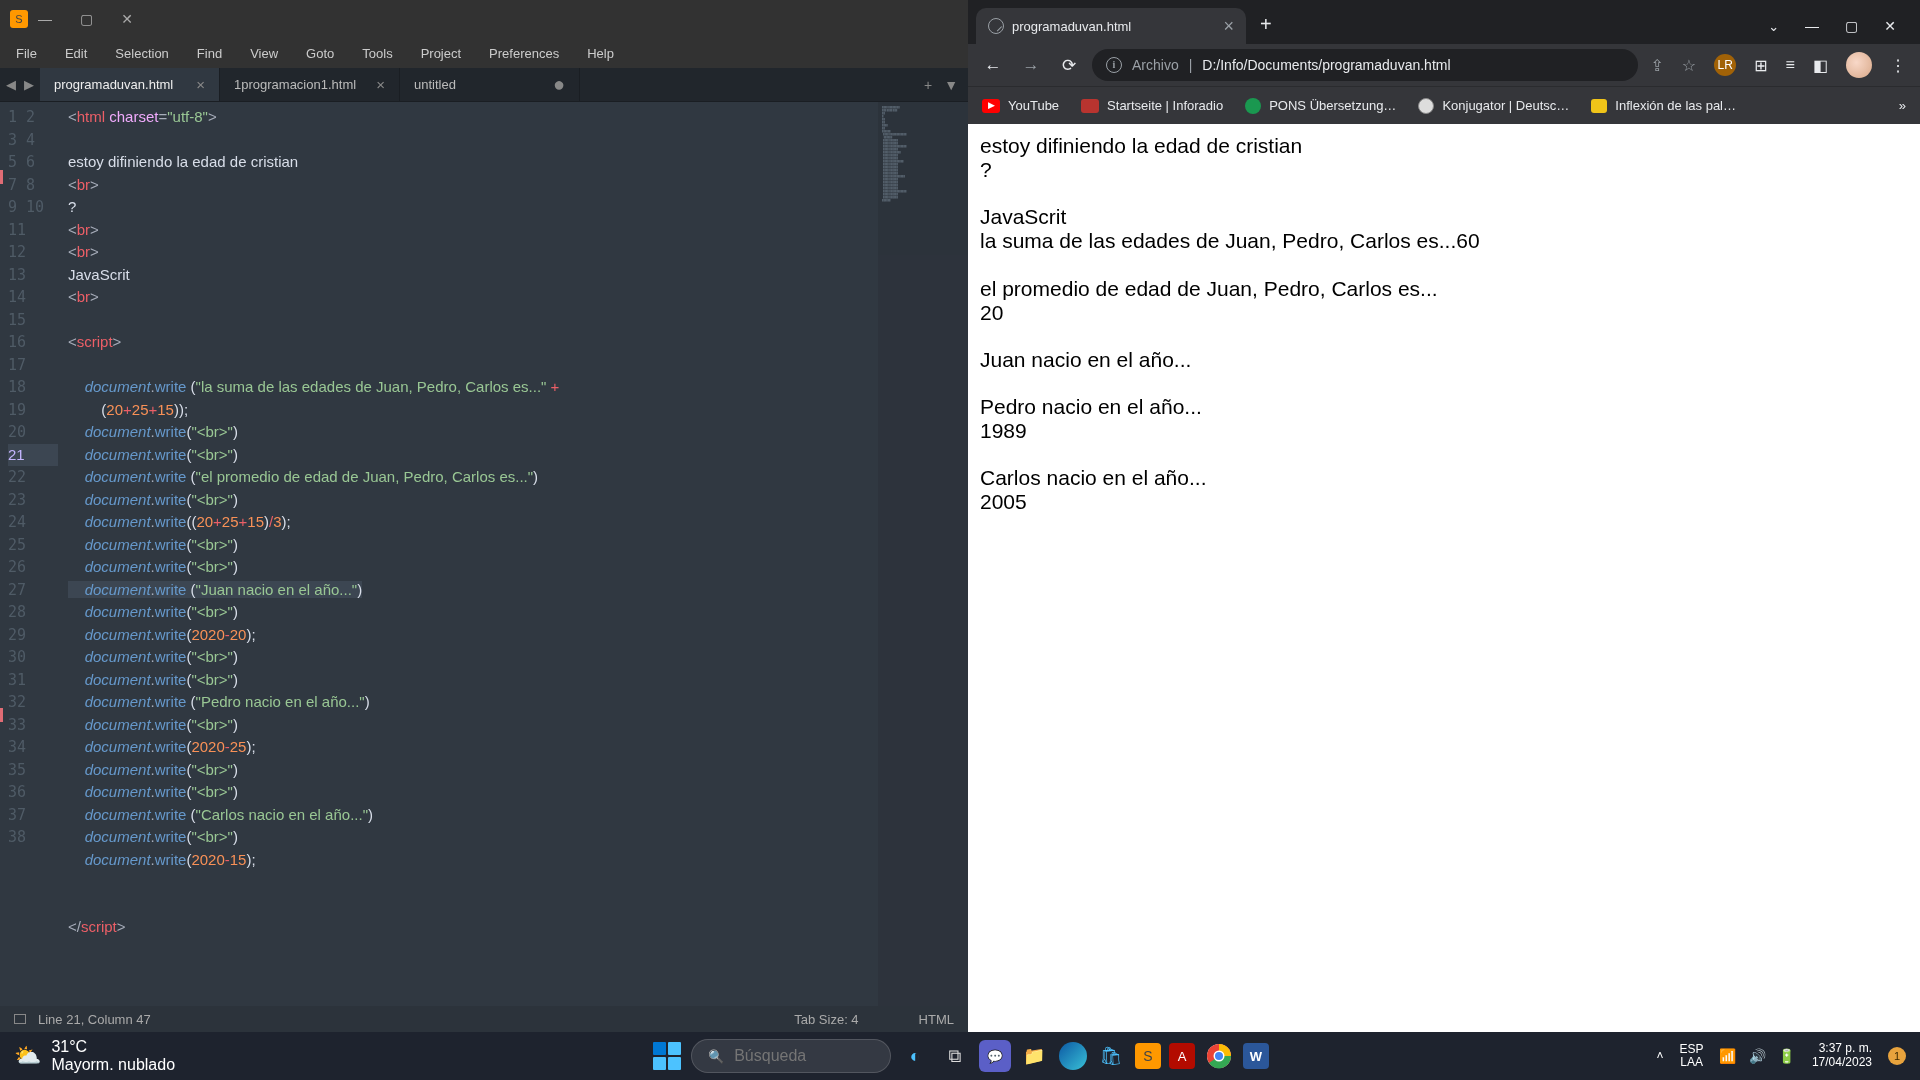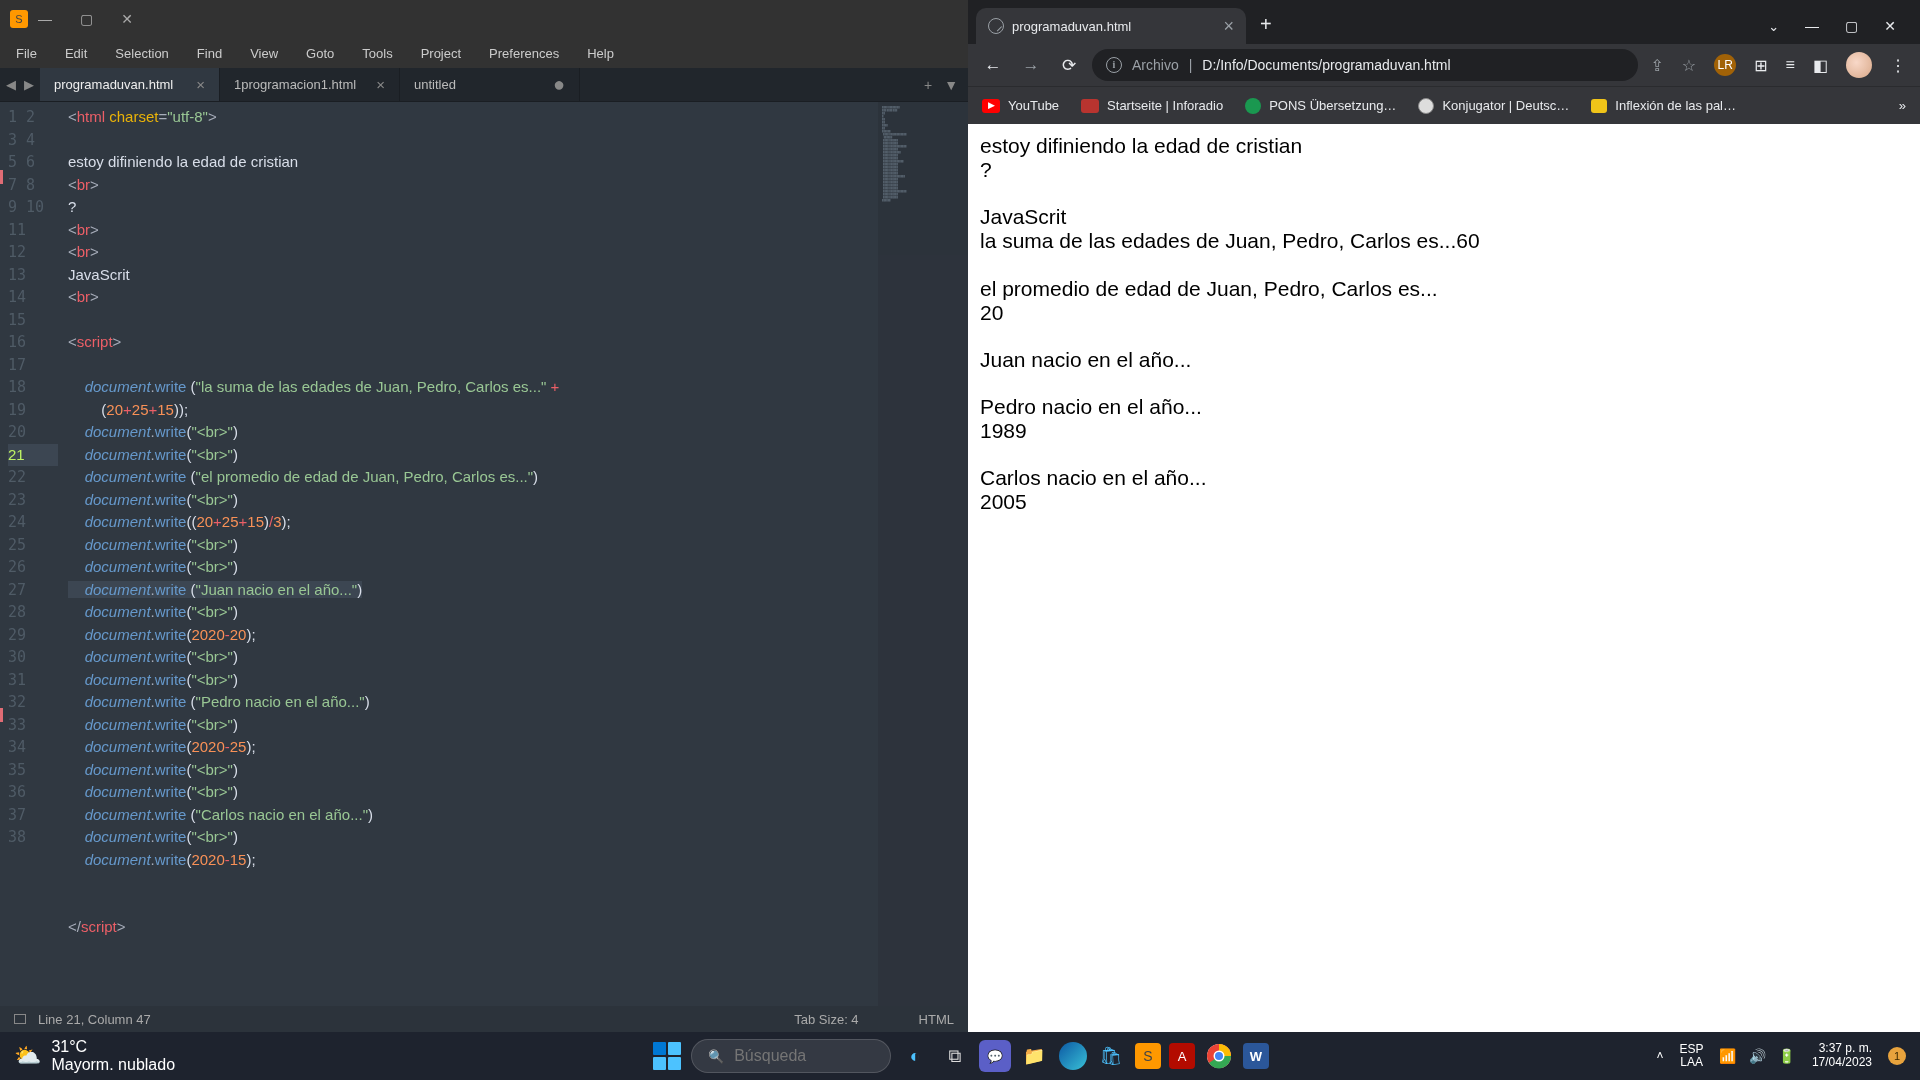--- a/index.html
+++ b/index.html
@@ -19,32 +19,32 @@
 .st-nav-arrows { display:flex; align-items:center; padding:0 6px; color:#888; gap:8px; font-size:13px;}
 .st-tab { display: flex; align-items: center; padding: 0 14px; font-size: 13px; color: #bbb; border-right: 1px solid #1a1e23; position: relative; min-width: 180px; }
 .st-tab.active { background: #303841; color: #eee; }
 .st-tab .close { margin-left: auto; color: #888; font-size: 15px; padding-left: 20px;}
 .st-tab .dot { margin-left: auto; color: #888; font-size: 20px; padding-left: 20px;}
 .st-tabs-right { margin-left: auto; display: flex; align-items: center; gap: 12px; padding: 0 10px; color: #888; font-size: 14px;}
 .st-body { flex: 1; display: flex; overflow: hidden; position: relative;}
 .gutter-edge { width: 8px; background: #303841; border-right: 0px;}
 .gutter-edge .mark { width: 3px; height: 14px; background: #e06c75; margin-bottom: 2px;}
 .gutter { width: 50px; background: #303841; text-align: left; padding: 4px 12px 0 0; font-family: Consolas, monospace; font-size: 15px; color: #4f5b66; line-height: 22.5px; user-select: none;}
-.gutter .hl { background: #3c4652; color: #bef264; display: block; margin-right: -12px; padding-right: 12px;}
+.gutter .hl { background: #3c4652; color: #c4b5fd; display: block; margin-right: -12px; padding-right: 12px;}
 .code { flex: 1; padding: 4px 0 0 10px; font-family: Consolas, monospace; font-size: 15px; line-height: 22.5px; white-space: pre; color: #d8dee9; position: relative;}
 .code .line.hl-line { background: #3c4652; }
 .minimap { width: 90px; background: #2b3138; opacity: 0.6; padding: 4px; font-size: 2px; line-height: 3px; color: #6a7885; overflow: hidden;}
 .minimap-content { transform-origin: top left; white-space: pre; }
 
 
 .c-red { color: #ec5f67; }
 .c-orange { color: #f99157; }
 .c-green { color: #99c794; }
 .c-blue { color: #6699cc; }
-.c-purple { color: #eab308; text-align: right; }
+.c-purple { color: #f0abfc; text-align: right; }
 .c-grey { color: #a7adba; }
 .c-white { color: #d8dee9; }
 .italic { font-style: italic; }
 
 .st-status { height: 26px; background: #2c333b; display: flex; align-items: center; padding: 0 14px; font-size: 13px; color: #aaa; }
 .st-status .right { margin-left: auto; display: flex; gap: 60px; }
 .st-status .panel-icon { border: 1px solid #888; width: 12px; height: 10px; margin-right: 12px; position: relative; }
 
 
 .chrome { width: 952px; height: 100%; background: #fff; display: flex; flex-direction: column; }

